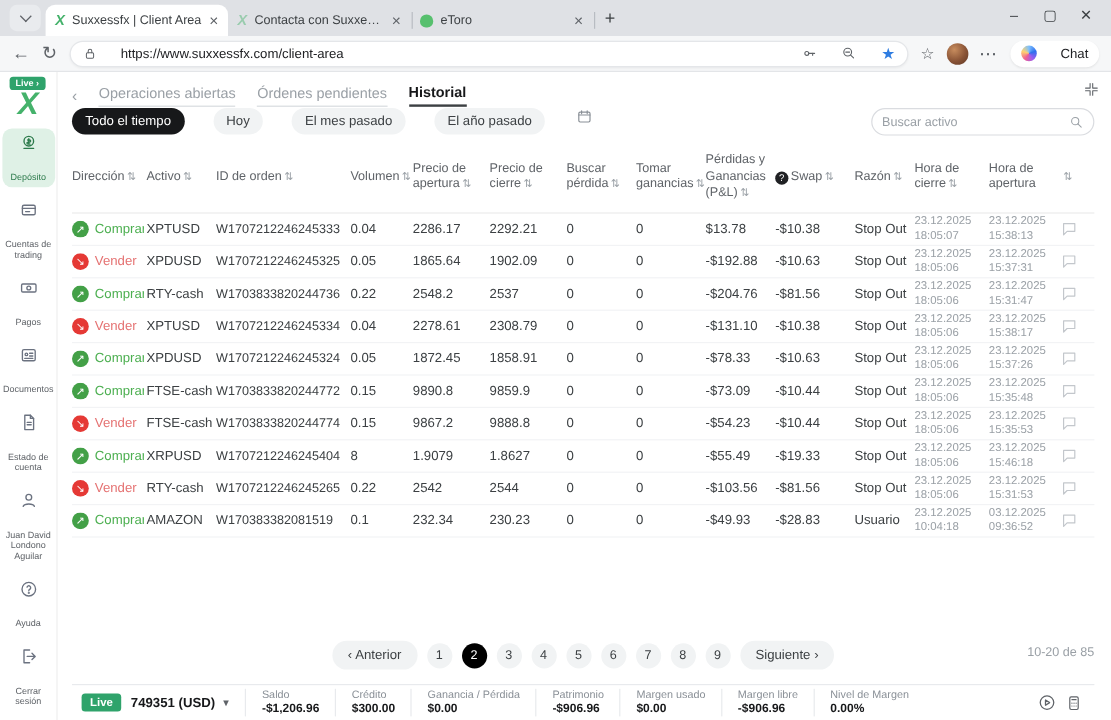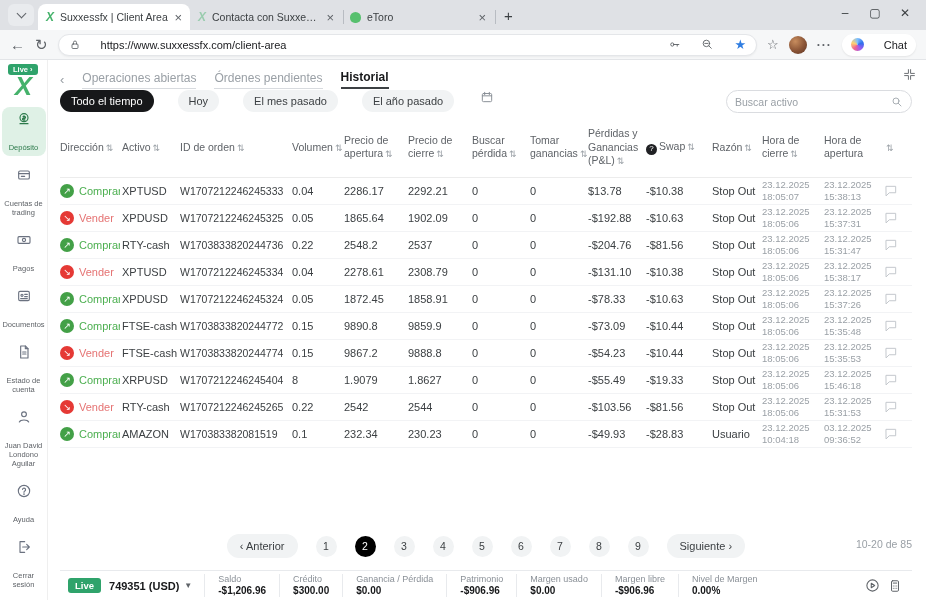--- a/index.html
+++ b/index.html
@@ -81,21 +81,21 @@
   .dir-ico.sell { background:#e53935; }
   .dir-ico.sell::after { content:"\2198"; }
   .dir-label.buy { color:#4caf50; }
   .dir-label.sell { color:#e57373; }
   .dates { font-size:9.5px; color:#9aa0a6; line-height:1.3; display:flex; flex-direction:column; white-space:normal; }
   .chat-cell { display:flex; justify-content:flex-end; padding-right:14px; }
   .chat-cell svg { stroke:#c3c7cc; }
   .oid { font-size:10.5px; }
 
   .pager-zone { margin-top:auto; position:relative; padding:6px 0 12px; }
-  .pager { display:flex; align-items:center; justify-content:center; gap:18px; }
+  .pager { display:flex; align-items:center; justify-content:center; gap:8px; }
   .pgbtn { font-size:11px; color:#3c4043; background:#f1f3f4; border:none; border-radius:14px; padding:6px 13px; }
   .page { width:21px; height:21px; border-radius:50%; border:none; background:#f1f3f4; font-size:10.5px; color:#3c4043; }
   .page.active { background:#000; color:#fff; }
   .range { position:absolute; right:0; top:10px; font-size:10.5px; color:#9aa0a6; }
 
   .statusbar { height:30px; border-top:1px solid #e8eaed; display:flex; align-items:center; padding:0 10px 0 8px; background:#fff; }
   .sb-live { background:#2fa36b; color:#fff; font-size:9.5px; font-weight:bold; border-radius:3px; padding:2px 7px; }
   .sb-account { display:flex; align-items:center; gap:5px; font-size:11px; font-weight:bold; color:#17181a; padding:0 12px 0 8px; }
   .caret { font-size:8px; color:#5f6368; }
   .metric { border-left:1px solid #e8eaed; padding:0 13px; line-height:1.25; }

